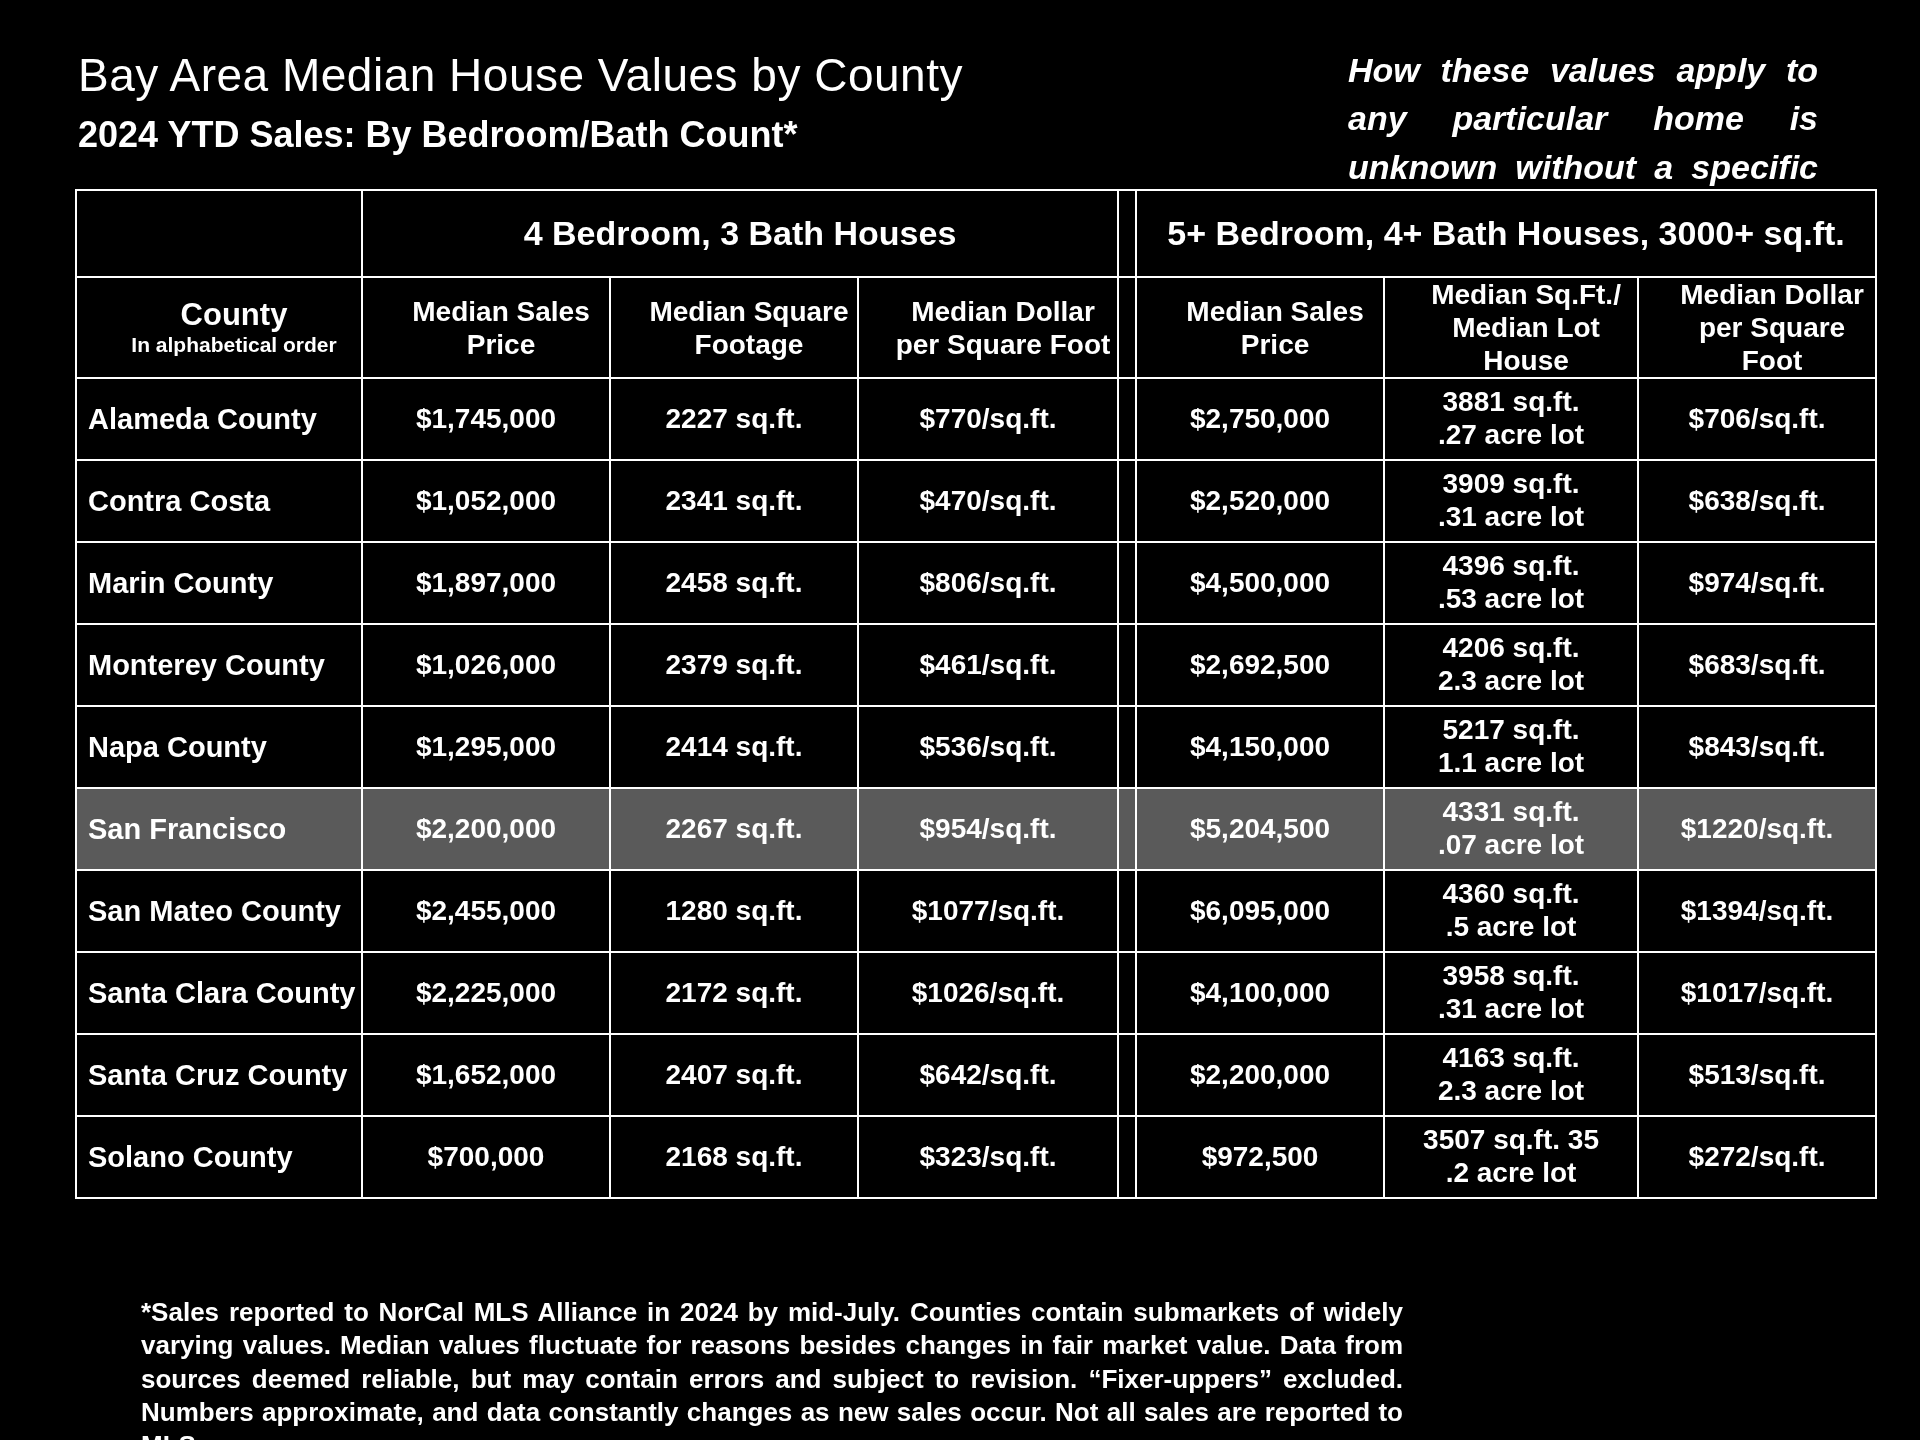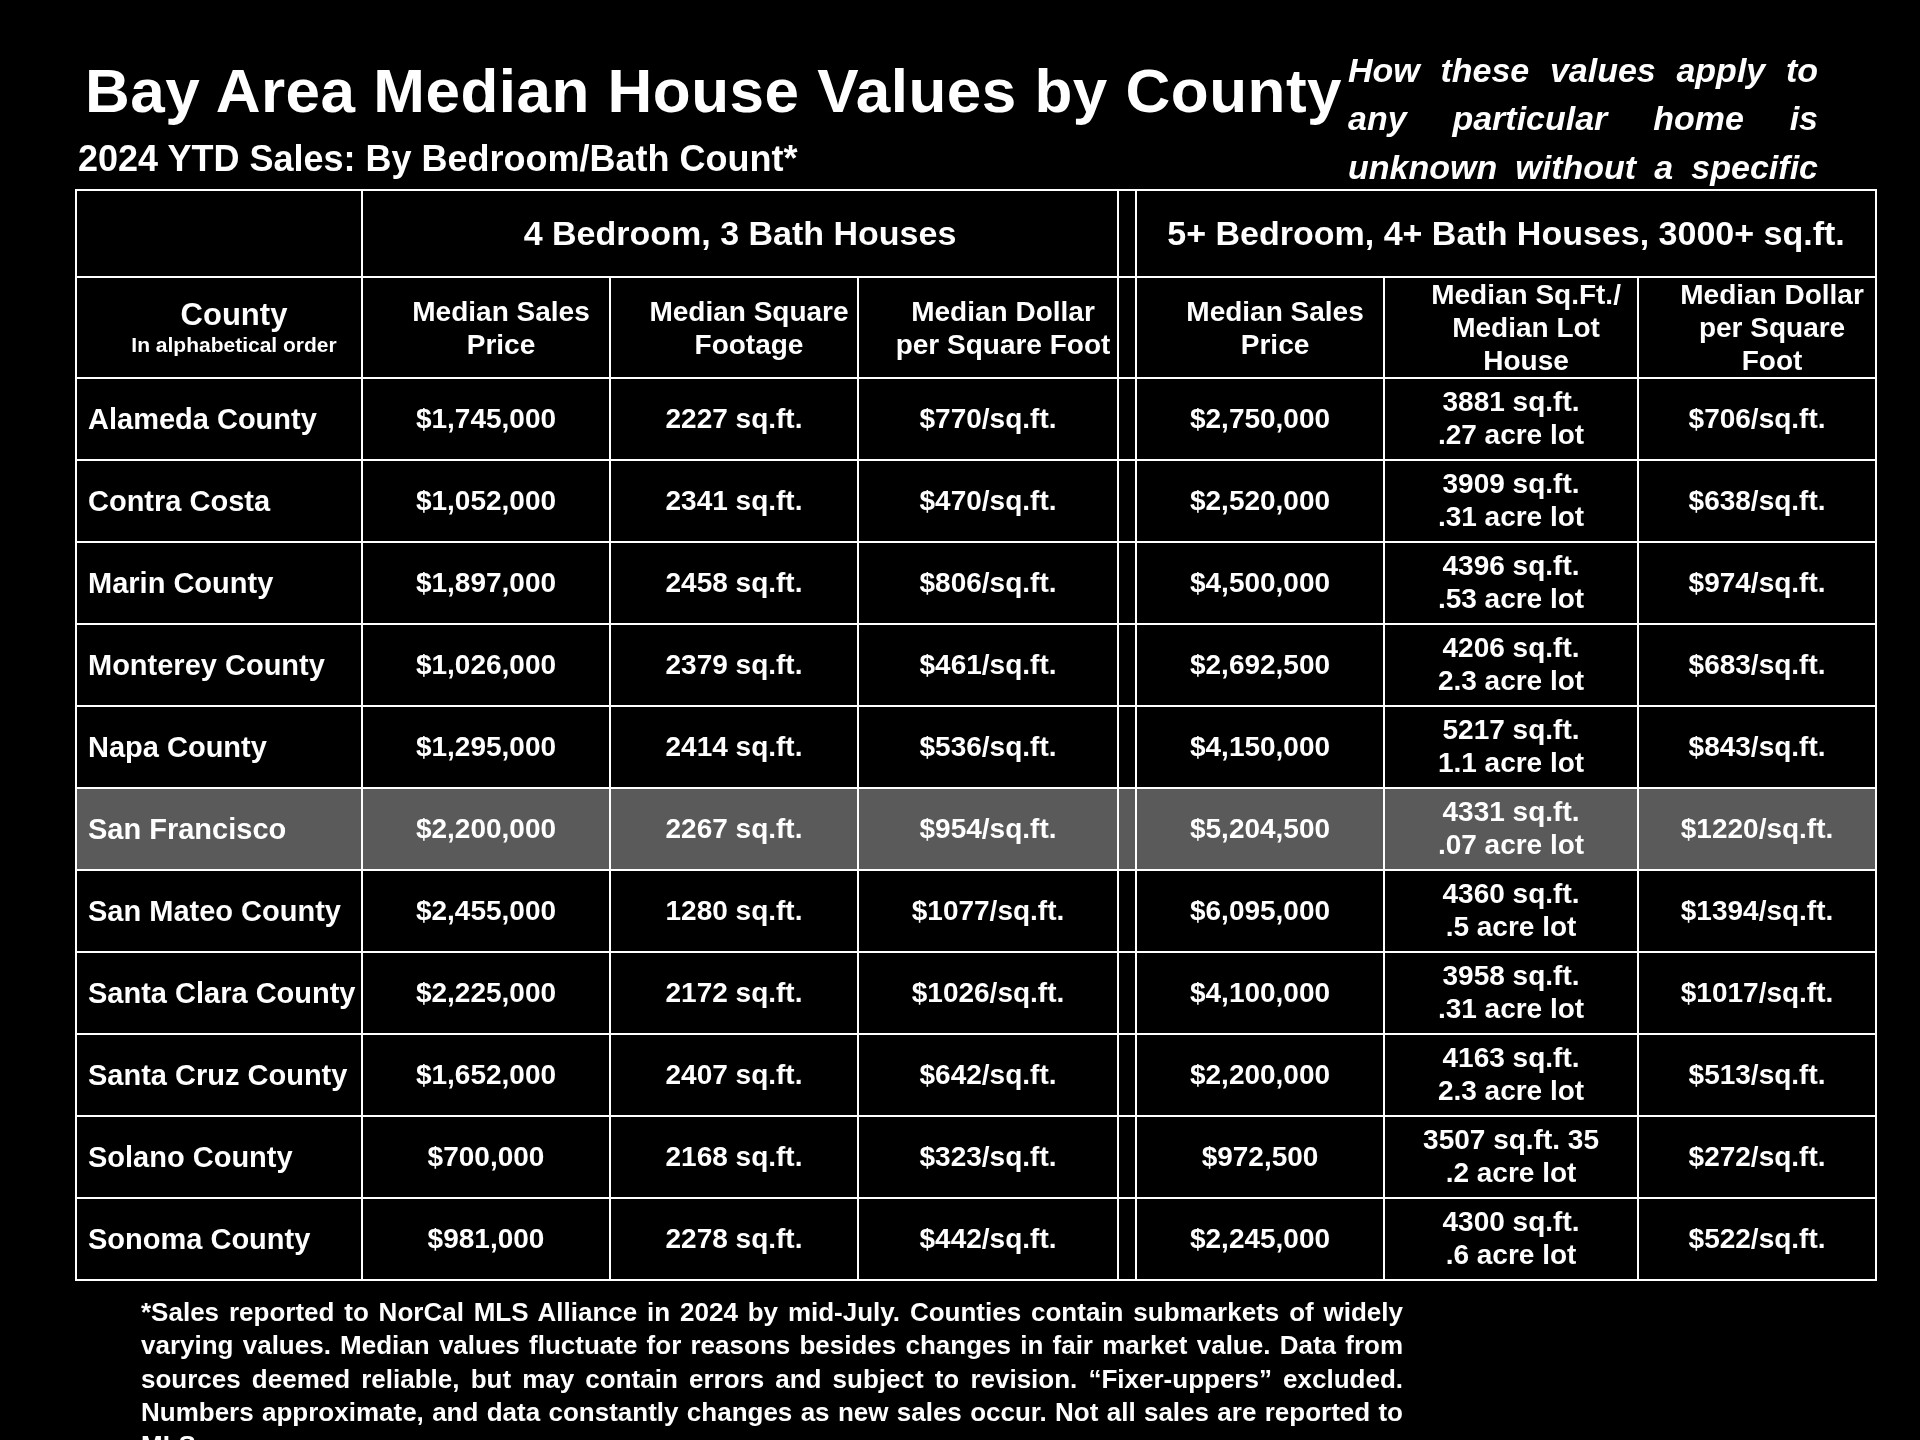--- a/index.html
+++ b/index.html
@@ -8,21 +8,21 @@
     width: 1920px;
     height: 1440px;
     background: #000000;
     color: #ffffff;
     font-family: "Liberation Sans", sans-serif;
     overflow: hidden;
   }
 
   
   .titles { position: absolute; left: 78px; top: 48px; }
-  .titles h1 { margin: 7px; font-size: 62px; font-weight: bold; letter-spacing: 0.5px; }
+  .titles h1 { margin: 0; font-size: 46px; font-weight: normal; letter-spacing: 0.5px; }
   .titles h2 { margin: 12px 0 0 0; font-size: 36px; font-weight: bold; }
 
   
   .disclaimer {
     position: absolute; left: 1348px; top: 46px; width: 470px;
     font-size: 34px; font-weight: bold; line-height: 1.42;
     text-align: justify;
     font-style: italic;
   }
 
@@ -279,32 +279,19 @@
       <td>$323/sq.ft.</td>
       <td class="gap"></td>
       <td>$972,500</td>
       <td class="lot">
         <div>3507 sq.ft. 35</div>
             <div>.2 acre lot</div>
       </td>
       <td>$272/sq.ft.</td>
     </tr>
 
-    <tr class="data-row">
-      <td class="county">Sonoma County</td>
-      <td>$981,000</td>
-      <td>2278 sq.ft.</td>
-      <td>$442/sq.ft.</td>
-      <td class="gap"></td>
-      <td>$2,245,000</td>
-      <td class="lot">
-        <div>4300 sq.ft.</div>
-            <div>.6 acre lot</div>
-      </td>
-      <td>$522/sq.ft.</td>
-    </tr>
   </tbody>
     </table>
 
   <div class="footnote">*Sales reported to NorCal MLS Alliance in 2024 by mid-July. Counties contain submarkets of widely varying values. Median values fluctuate for reasons besides changes in fair market value. Data from sources deemed reliable, but may contain errors and subject to revision.  “Fixer-uppers” excluded. Numbers approximate, and data constantly changes as new sales occur. Not all sales are reported to MLS.</div>
 
 
 </div>
 
 </body></html>

